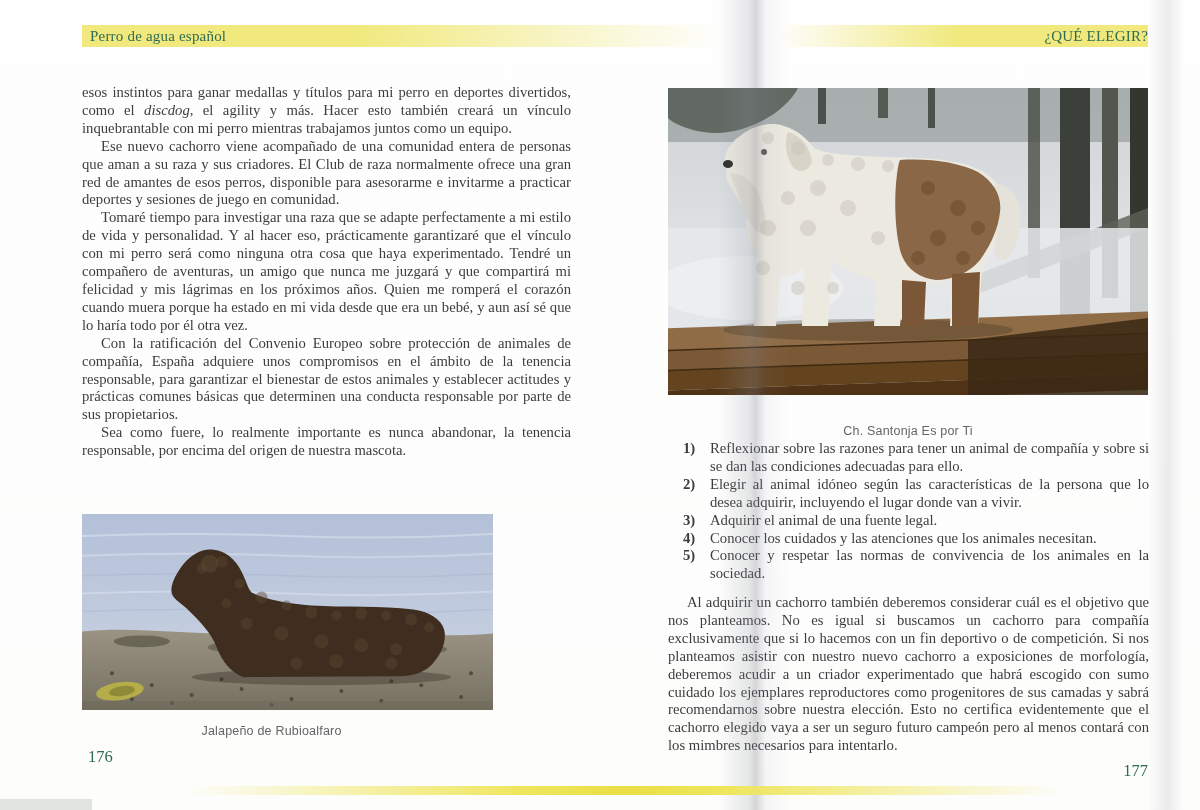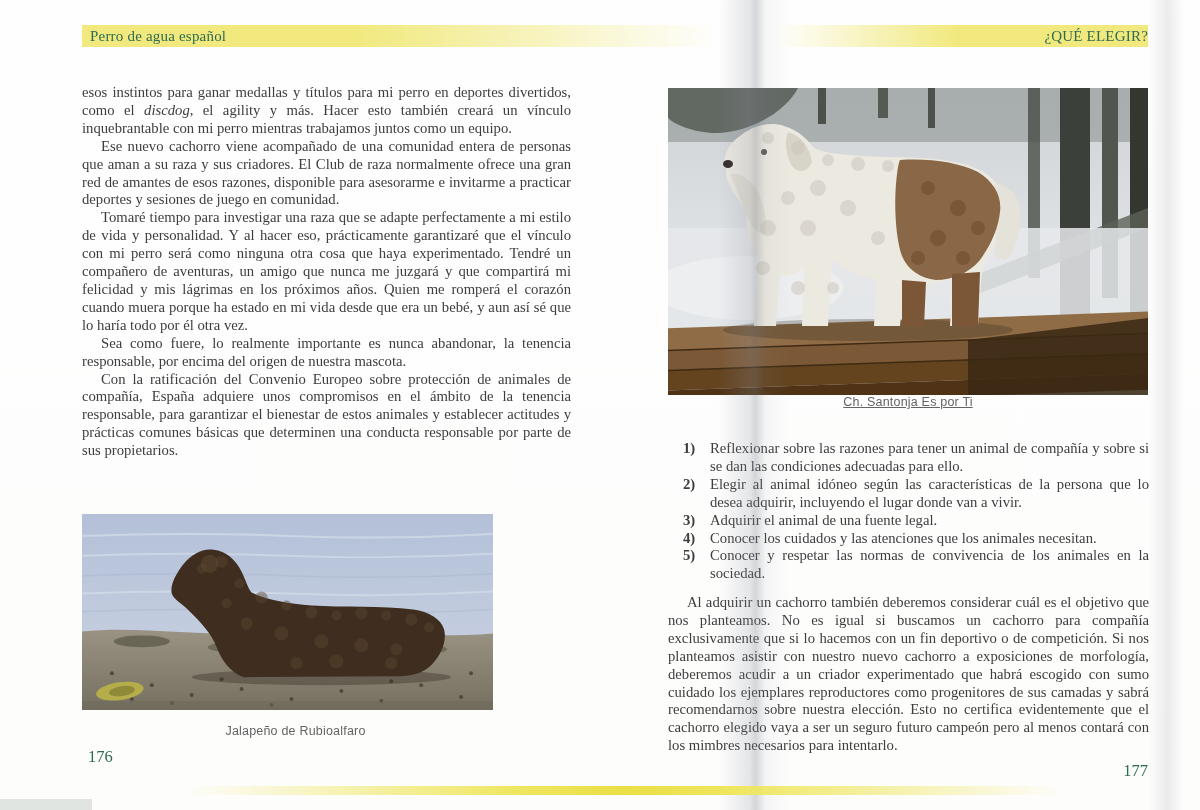--- a/index.html
+++ b/index.html
@@ -43,22 +43,22 @@
   .italic { font-style:italic;margin-top:24px; }
   
   .photo { position:absolute; overflow:hidden; }
   .photo-left { left:82px; top:514px; width:411px; height:196px; }
   .photo-right { left:668px; top:88px; width:480px; height:307px; }
   .photo svg { display:block; }
   .caption {
     position:absolute; text-align:center; font-family:"Liberation Sans", sans-serif;
     font-size:12.5px; color:#646464; letter-spacing:.2px;
   }
-  .caption-left { left:90px; top:724px; width:411px; }
-  .caption-right { left:668px; top:395px; width:480px;text-decoration:underline; }
+  .caption-left { left:66px; top:724px; width:411px; }
+  .caption-right { left:668px; top:424px; width:480px; }
   
   .tenencia-list { position:absolute; left:668px; top:440px; width:481px; font-size:14.7px; line-height:17.9px; }
   .list-row { display:flex; padding-left:15px; }
   .list-num { flex:none; width:27px; font-weight:bold; }
   .list-text { flex:1; text-align:justify; }
   
   .right-para { left:668px; top:594px; width:481px; }
   
   .page-number { position:absolute; font-size:16.5px; color:#2e6b50; }
   .page-number.left { left:88px; top:747px;text-align:center; }
@@ -75,24 +75,24 @@
 
 <div class="spread">
 
   <div>
     <div class="header-bar left">
       <span class="header-label">Perro de agua español</span>
     </div>
 
     <div class="body-col left-col">
       <p class="continuation"><span>esos instintos para ganar medallas y títulos para mi perro en deportes divertidos, como el </span><span class="italic">discdog</span><span>, el agility y más. Hacer esto también creará un vínculo inquebrantable con mi perro mientras trabajamos juntos como un equipo.</span></p>
-      <p>Ese nuevo cachorro viene acompañado de una comunidad entera de personas que aman a su raza y sus criadores. El Club de raza normalmente ofrece una gran red de amantes de esos razones, disponible para asesorarme e invitarme a practicar deportes y sesiones de juego en comunidad.</p>
+      <p>Ese nuevo cachorro viene acompañado de una comunidad entera de personas que aman a su raza y sus criadores. El Club de raza normalmente ofrece una gran red de amantes de esos perros, disponible para asesorarme e invitarme a practicar deportes y sesiones de juego en comunidad.</p>
       <p>Tomaré tiempo para investigar una raza que se adapte perfectamente a mi estilo de vida y personalidad. Y al hacer eso, prácticamente garantizaré que el vínculo con mi perro será como ninguna otra cosa que haya experimentado. Tendré un compañero de aventuras, un amigo que nunca me juzgará y que compartirá mi felicidad y mis lágrimas en los próximos años. Quien me romperá el corazón cuando muera porque ha estado en mi vida desde que era un bebé, y aun así sé que lo haría todo por él otra vez.</p>
+      <p>Con la ratificación del Convenio Europeo sobre protección de animales de compañía, España adquiere unos compromisos en el ámbito de la tenencia responsable, para garantizar el bienestar de estos animales y establecer actitudes y prácticas comunes básicas que determinen una conducta responsable por parte de sus propietarios.</p>
       <p>Sea como fuere, lo realmente importante es nunca abandonar, la tenencia responsable, por encima del origen de nuestra mascota.</p>
-      <p>Con la ratificación del Convenio Europeo sobre protección de animales de compañía, España adquiere unos compromisos en el ámbito de la tenencia responsable, para garantizar el bienestar de estos animales y establecer actitudes y prácticas comunes básicas que determinen una conducta responsable por parte de sus propietarios.</p>
     </div>
 
     <div class="photo photo-left">
       <svg width="411" height="196" viewBox="0 0 412 197" preserveAspectRatio="none">
         <defs>
           <linearGradient id="waterGrad" x1="0" y1="0" x2="0" y2="1">
             <stop offset="0" stop-color="#b3c0d8"></stop>
               <stop offset="1" stop-color="#cdd5e3"></stop>
           </linearGradient>
           <linearGradient id="shoreGrad" x1="0" y1="0" x2="0" y2="1">

